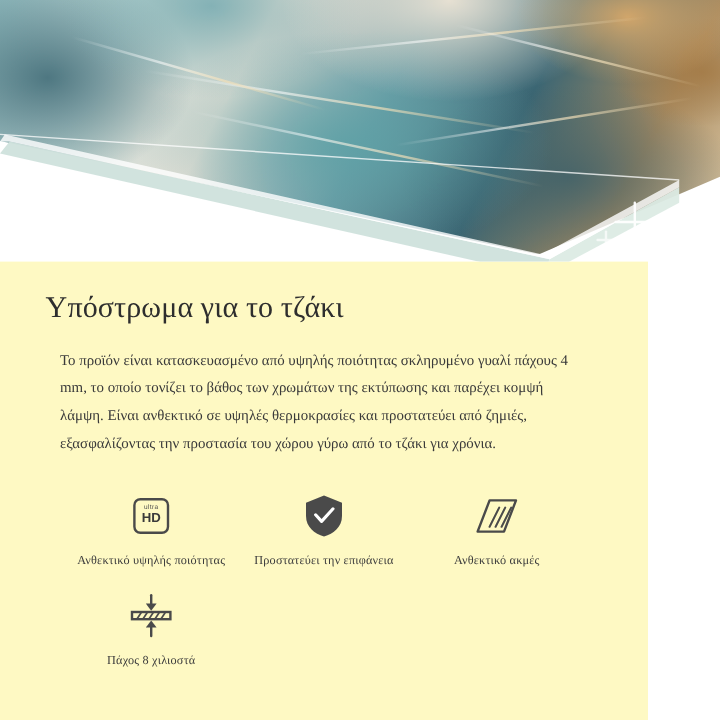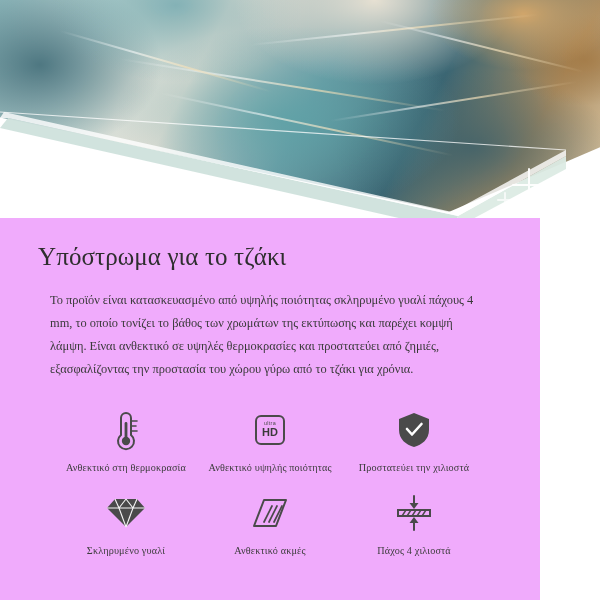--- a/index.html
+++ b/index.html
@@ -11,21 +11,21 @@
     height: 600px;
     background: #ffffff;
     font-family: "Liberation Serif", serif;
     overflow: hidden;
   }
 
   .page {
     position: relative;
     width: 540px;
     height: 600px;
-    background: #f0abfc;
+    background: #fef9c3;
     box-sizing: border-box;
   }
 
   
   .hero {
     position: relative;
     width: 600px;
     height: 218px;
     overflow: hidden;
     background: #ffffff;
@@ -213,71 +213,41 @@
   <div class="content">
 
     <h1 class="headline">
       <span>Υπόστρωμα για το τζάκι</span>
     </h1>
 
     <p class="body-copy">Το προϊόν είναι κατασκευασμένο από υψηλής ποιότητας σκληρυμένο γυαλί πάχους 4 mm, το οποίο τονίζει το βάθος των χρωμάτων της εκτύπωσης και παρέχει κομψή λάμψη. Είναι ανθεκτικό σε υψηλές θερμοκρασίες και προστατεύει από ζημιές, εξασφαλίζοντας την προστασία του χώρου γύρω από το τζάκι για χρόνια.</p>
 
     <div class="features">
 
-      <div class="feature">
-        <div class="feature-icon">
-          <svg width="30" height="42" viewBox="0 0 30 42">
-            <path d="M15 4 a5 5 0 0 0 -5 5 v17 a8 8 0 1 0 10 0 V9 a5 5 0 0 0 -5 -5 z" fill="none" stroke="#4a4a4a" stroke-width="2"></path>
-            <circle cx="15" cy="32" r="4.2" fill="#4a4a4a"></circle>
-            <rect x="13.6" y="13" width="2.8" height="16" rx="1.4" fill="#4a4a4a"></rect>
-            <line x1="21" y1="12" x2="26" y2="12" stroke="#4a4a4a" stroke-width="1.6" stroke-linecap="round"></line>
-            <line x1="21" y1="17" x2="25" y2="17" stroke="#4a4a4a" stroke-width="1.6" stroke-linecap="round"></line>
-            <line x1="21" y1="22" x2="26" y2="22" stroke="#4a4a4a" stroke-width="1.6" stroke-linecap="round"></line>
-          </svg>
-        </div>
-        <div class="feature-label">Ανθεκτικό στη θερμοκρασία</div>
-      </div>
 
       <div class="feature">
         <div class="feature-icon">
           <div class="hd-badge">
             <div class="ultra">ultra</div>
             <div class="hd">HD</div>
           </div>
         </div>
         <div class="feature-label">Ανθεκτικό υψηλής ποιότητας</div>
       </div>
 
       <div class="feature">
         <div class="feature-icon">
           <svg width="36" height="40" viewBox="0 0 36 40">
             <path d="M18 3 L33 9 V20 C33 29 26 35 18 37 C10 35 3 29 3 20 V9 Z" fill="#4a4a4a"></path>
             <polyline points="11,19 16,24.5 25.5,14" fill="none" stroke="#ffffff" stroke-width="2.6" stroke-linecap="round" stroke-linejoin="round"></polyline>
           </svg>
         </div>
-        <div class="feature-label">Προστατεύει την χιλιοστά</div>
-      </div>
-
-      <div class="feature">
-        <div class="feature-icon">
-          <svg width="42" height="36" viewBox="0 0 42 36">
-            <path d="M10 4 H32 L40 13 L21 32 L2 13 Z" fill="#4a4a4a"></path>
-            <g stroke="#ffffff" stroke-width="1.1" fill="none" opacity="0.95">
-              <line x1="10" y1="4" x2="14" y2="13"></line>
-              <line x1="32" y1="4" x2="28" y2="13"></line>
-              <line x1="2" y1="13" x2="40" y2="13"></line>
-              <line x1="14" y1="13" x2="21" y2="32"></line>
-              <line x1="28" y1="13" x2="21" y2="32"></line>
-              <line x1="14" y1="13" x2="21" y2="4"></line>
-              <line x1="28" y1="13" x2="21" y2="4"></line>
-            </g>
-          </svg>
-        </div>
-        <div class="feature-label">Σκληρυμένο γυαλί</div>
-      </div>
+        <div class="feature-label">Προστατεύει την επιφάνεια</div>
+      </div>
+
 
       <div class="feature">
         <div class="feature-icon">
           <svg width="40" height="34" viewBox="0 0 40 34">
             <path d="M4 30 L14 4 H36 L26 30 Z" fill="none" stroke="#4a4a4a" stroke-width="2" stroke-linejoin="round"></path>
             <g stroke="#4a4a4a" stroke-width="1.7" stroke-linecap="round">
               <line x1="14" y1="26" x2="22" y2="10"></line>
               <line x1="19" y1="26" x2="27" y2="10"></line>
               <line x1="24" y1="26" x2="32" y2="10"></line>
             </g>
@@ -296,18 +266,18 @@
             <rect x="5" y="17" width="32" height="6" fill="none" stroke="#4a4a4a" stroke-width="2"></rect>
             <g stroke="#4a4a4a" stroke-width="1.4">
               <line x1="9" y1="23" x2="13" y2="17"></line>
               <line x1="14" y1="23" x2="18" y2="17"></line>
               <line x1="19" y1="23" x2="23" y2="17"></line>
               <line x1="24" y1="23" x2="28" y2="17"></line>
               <line x1="29" y1="23" x2="33" y2="17"></line>
             </g>
           </svg>
         </div>
-        <div class="feature-label">Πάχος 4 χιλιοστά</div>
+        <div class="feature-label">Πάχος 8 χιλιοστά</div>
       </div>
 
     </div>
   </div>
 </div>
 
 </body></html>

